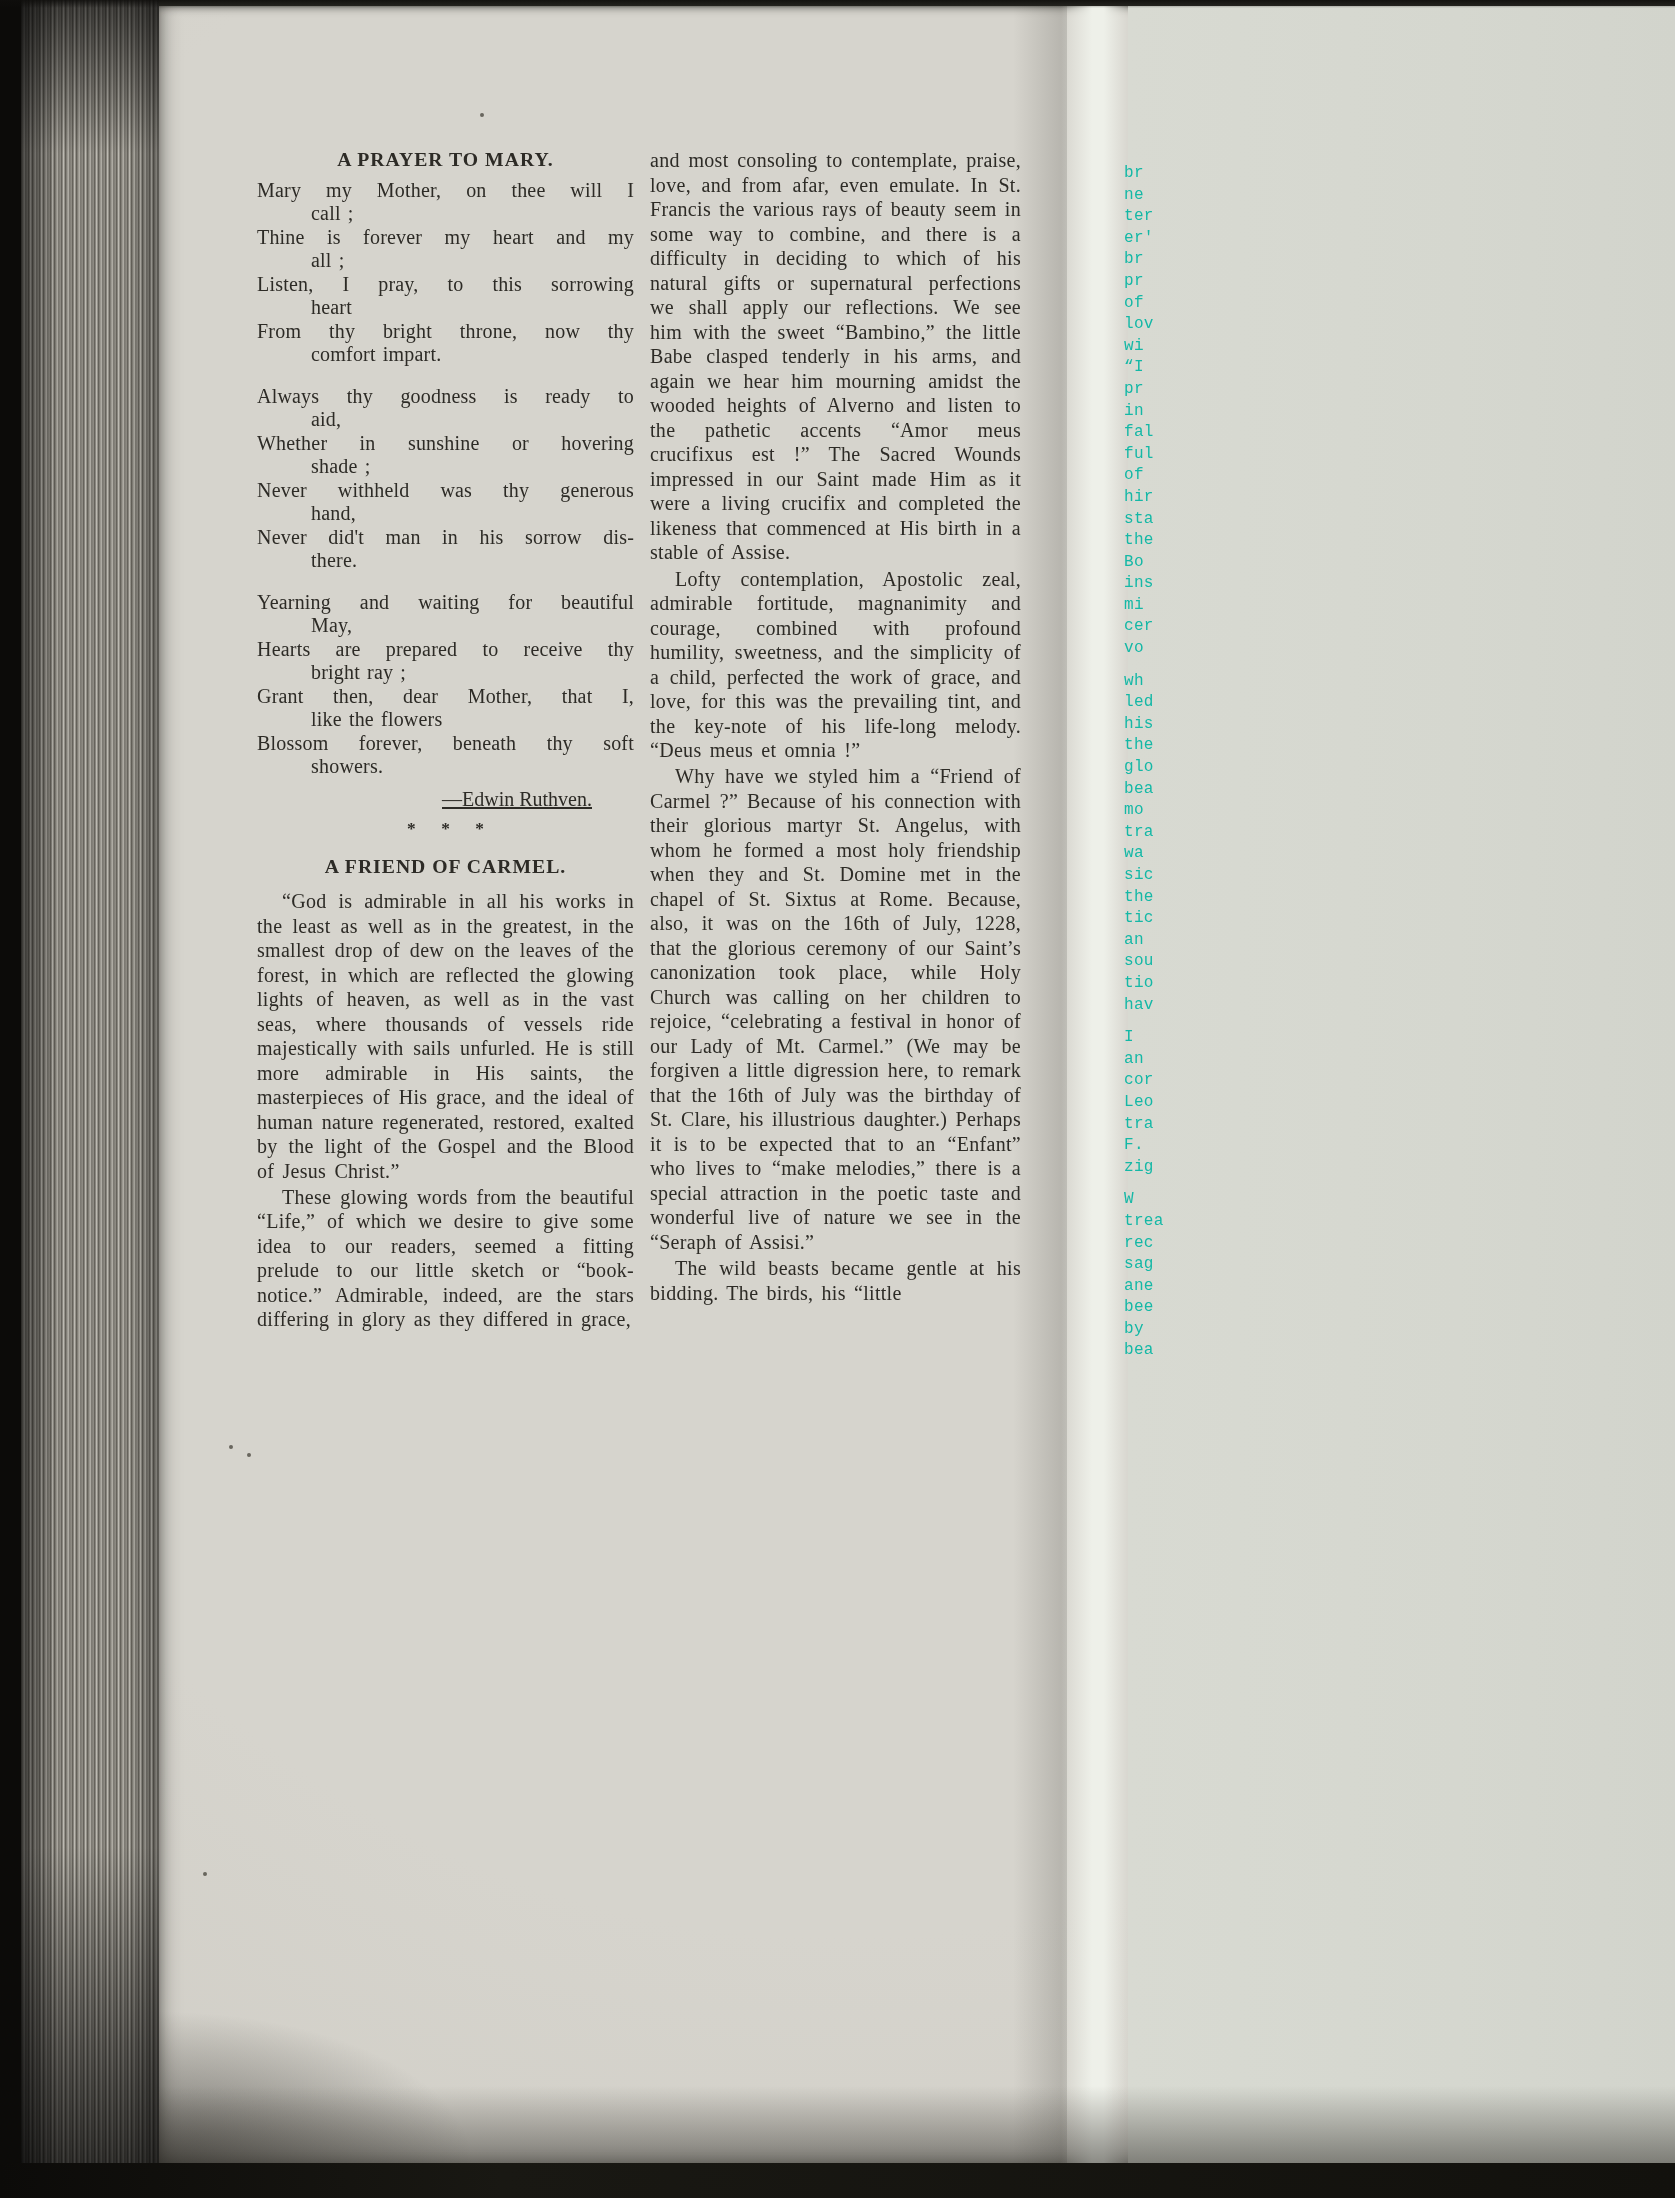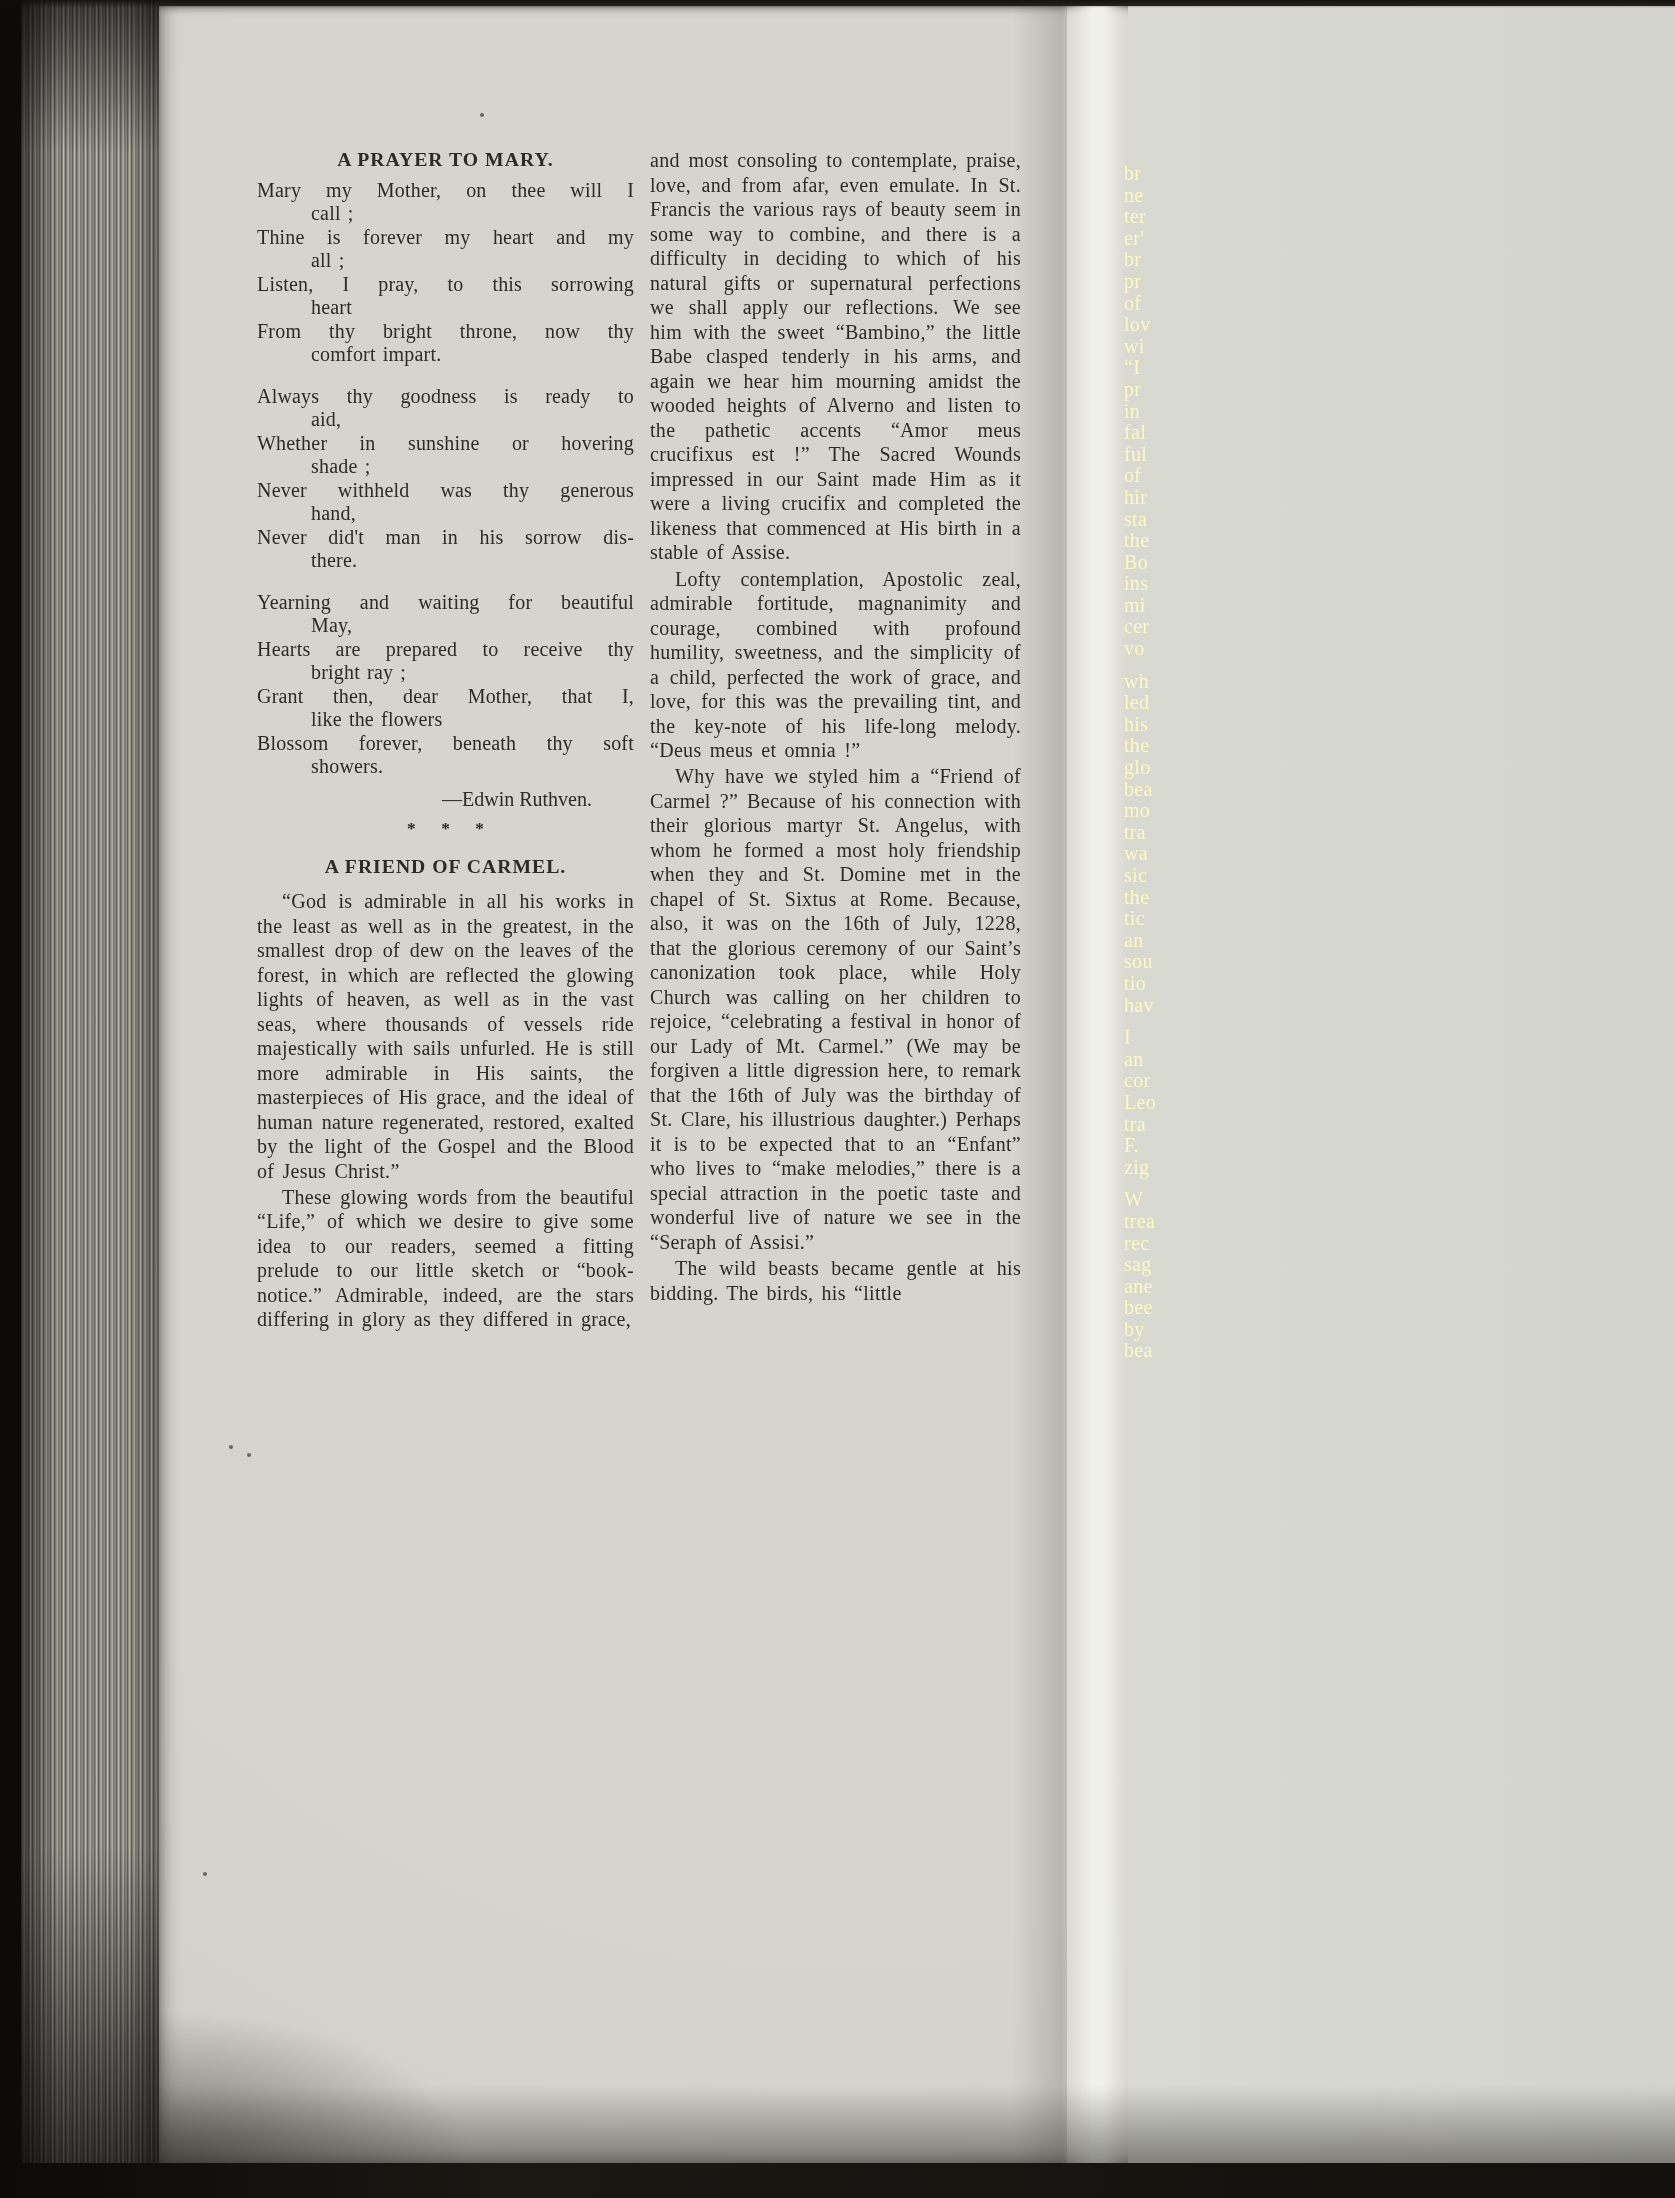--- a/index.html
+++ b/index.html
@@ -77,35 +77,35 @@
   .article-title { margin-top:15.4px; margin-bottom:11.5px; }
 
   .poem-line {
     font-size:20px; line-height:23.5px;
     text-align:justify; text-align-last:justify;
     word-spacing:1.9px; letter-spacing:0.2px;
   }
   .poem-line.cont { padding-left:54px; text-align:left; text-align-last:left; }
   .poem-line.gap { margin-top:18px; }
 
-  .attribution { margin-top:9.6px; padding-right:42px; text-align:right; font-size:20px; }
+  .attribution { margin-top:9.6px; padding-right:42px; text-align:right; font-size:20px;text-decoration:underline; }
   .separator { margin-top:7.7px; text-align:center; font-weight:bold; font-size:17.3px; letter-spacing:10.6px; padding-left:10.6px; }
 
   .paras p {
     font-size:20px; line-height:24.5px;
     text-align:justify; word-spacing:2.9px; letter-spacing:0.3px;
     hyphens:auto; -webkit-hyphens:auto;
   }
   .paras p.indent { text-indent:25px; }
   .paras p + p { margin-top:1.9px; }
 
   
   .fragments {
     position:absolute; left:1124px; top:163px; width:92px;
-    font-size:20px; line-height:21.6px; letter-spacing:0.3px; color:#fef9c3;
+    font-size:16px; line-height:21.6px; letter-spacing:0.3px; color:#14b8a6;font-family:Liberation Mono, monospace;
   }
   .frag-line.gap { margin-top:11px; }
 
   
   .top-edge {
     position:absolute; left:0; top:0; width:100%; height:7.7px;
     background:linear-gradient(180deg, rgba(15,14,12,.85), rgba(15,14,12,0));
   }
   .bottom-shadow {
     position:absolute; left:159px; right:0; bottom:35px; height:77px;

